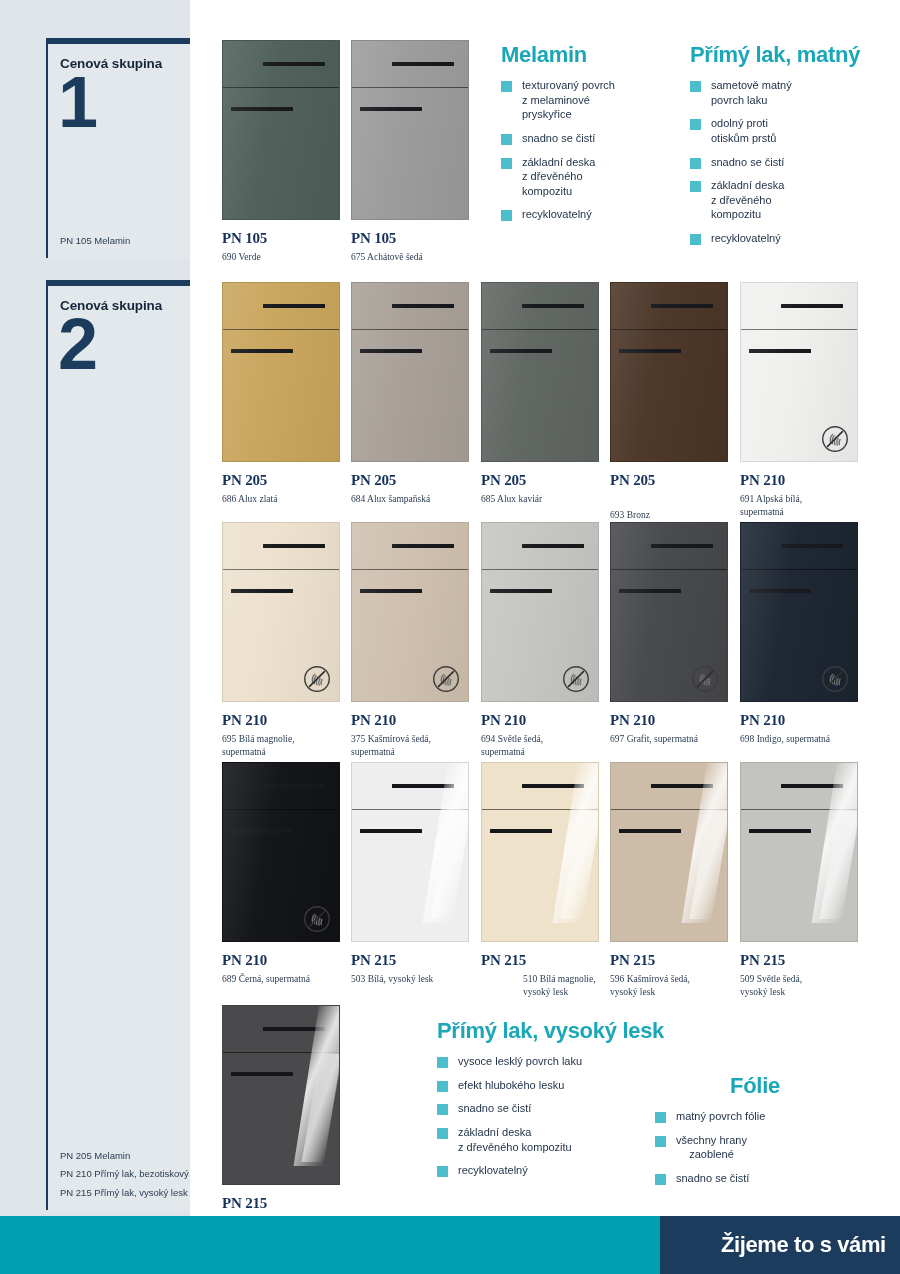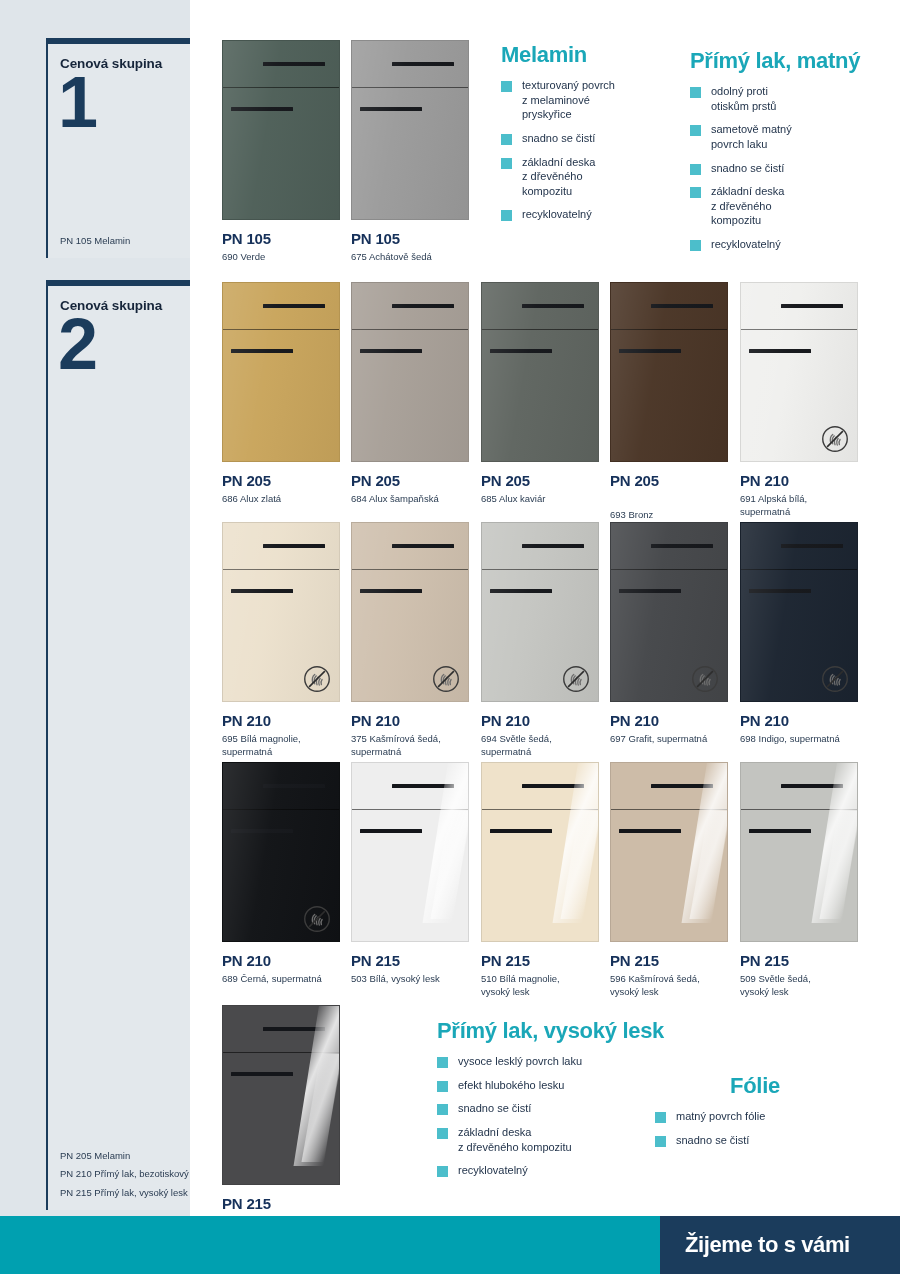--- a/index.html
+++ b/index.html
@@ -38,21 +38,21 @@
     letter-spacing: -3px;
   }
   .pg-footnotes {
     position: absolute; left: 14px; bottom: 10px;
     font-size: 9.5px; color:#2a3c52; line-height: 1.35;
   }
   .pg-footnotes div { margin-bottom: 6px; }
   .pg-footnotes div:last-child { margin-bottom: 0; }
 
   
-  .swatch { position: absolute; }
+  .swatch { position: absolute; font-family: Liberation Serif, serif; }
   .door {
     position: relative; width: 118px; height: 180px;
     overflow: hidden;
     border: 1px solid rgba(0,0,0,0.10);
   }
   .door .drawer-split {
     position:absolute; left:0; right:0; top: 46px; height:1px; background: rgba(0,0,0,0.55);
   }
   .door .handle {
     position: absolute; height: 4px; background:#14161a; border-radius: 0.5px;
@@ -105,20 +105,21 @@
     background: #00a0b0;
   }
   .footer-right {
     position:absolute; left: 660px; bottom: 0; width: 240px; height: 58px;
     background: #1b3c5c;
     display:flex; align-items:center; justify-content:flex-start;
   }
   .footer-claim {
     color:#ffffff; font-size: 22px; font-weight: bold; letter-spacing: -0.4px;
     padding-left: 25px;
+    margin-left: 36px;
   }
 </style>
 </head>
 <body>
 
 <div id="page">
 
   <div class="sidebar-band"></div>
   <div class="sidebar-white-gap"></div>
 
@@ -369,21 +370,21 @@
       </div>
       <div class="swatch" style="left: 481px; top: 762px;">
         <div class="door" style="background: rgb(239, 226, 202);">
           <div class="drawer-split"></div>
           <div class="handle top"></div>
           <div class="handle bot"></div>
           <div class="gloss"></div>
           <div class="gloss2"></div>
         </div>
         <div class="swatch-code">PN 215</div>
-        <div class="swatch-desc" style="white-space: pre-line;">510 Bílá magnolie,
+        <div class="swatch-desc" style="white-space: pre-line; margin-left: 42px;">510 Bílá magnolie,
 vysoký lesk</div>
       </div>
       <div class="swatch" style="left: 610px; top: 762px;">
         <div class="door" style="background: rgb(205, 188, 168);">
           <div class="drawer-split"></div>
           <div class="handle top"></div>
           <div class="handle bot"></div>
           <div class="gloss"></div>
           <div class="gloss2"></div>
         </div>
@@ -434,31 +435,31 @@
           <span class="feat-bullet"></span>
           <span class="feat-text" style="white-space: pre-line;">základní deska
 z dřevěného
 kompozitu</span>
         </div>
         <div class="feat-li">
           <span class="feat-bullet"></span>
           <span class="feat-text" style="white-space: pre-line;">recyklovatelný</span>
         </div>
       </div>
-      <div style="position: absolute; left: 690px; top: 48px; width: 190px;">
+      <div style="position: absolute; left: 690px; top: 42px; width: 190px;">
         <div class="feat-head">Přímý lak, matný</div>
+        <div class="feat-li">
+          <span class="feat-bullet"></span>
+          <span class="feat-text" style="white-space: pre-line;">sametově matný
+povrch laku</span>
+        </div>
         <div class="feat-li">
           <span class="feat-bullet"></span>
           <span class="feat-text" style="white-space: pre-line;">odolný proti
 otiskům prstů</span>
-        </div>
-        <div class="feat-li">
-          <span class="feat-bullet"></span>
-          <span class="feat-text" style="white-space: pre-line;">sametově matný
-povrch laku</span>
         </div>
         <div class="feat-li">
           <span class="feat-bullet"></span>
           <span class="feat-text" style="white-space: pre-line;">snadno se čistí</span>
         </div>
         <div class="feat-li">
           <span class="feat-bullet"></span>
           <span class="feat-text" style="white-space: pre-line;">základní deska
 z dřevěného
 kompozitu</span>
@@ -490,20 +491,25 @@
         <div class="feat-li">
           <span class="feat-bullet"></span>
           <span class="feat-text" style="white-space: pre-line;">recyklovatelný</span>
         </div>
       </div>
       <div style="position: absolute; left: 655px; top: 1073px; width: 200px; text-align: center;">
         <div class="feat-head">Fólie</div>
         <div class="feat-li">
           <span class="feat-bullet"></span>
           <span class="feat-text" style="white-space: pre-line;">matný povrch fólie</span>
+        </div>
+        <div class="feat-li">
+          <span class="feat-bullet"></span>
+          <span class="feat-text" style="white-space: pre-line;">všechny hrany
+zaoblené</span>
         </div>
         <div class="feat-li">
           <span class="feat-bullet"></span>
           <span class="feat-text" style="white-space: pre-line;">snadno se čistí</span>
         </div>
       </div>
     </div>
 
   <div class="footer-left"></div>
   <div class="footer-right">

